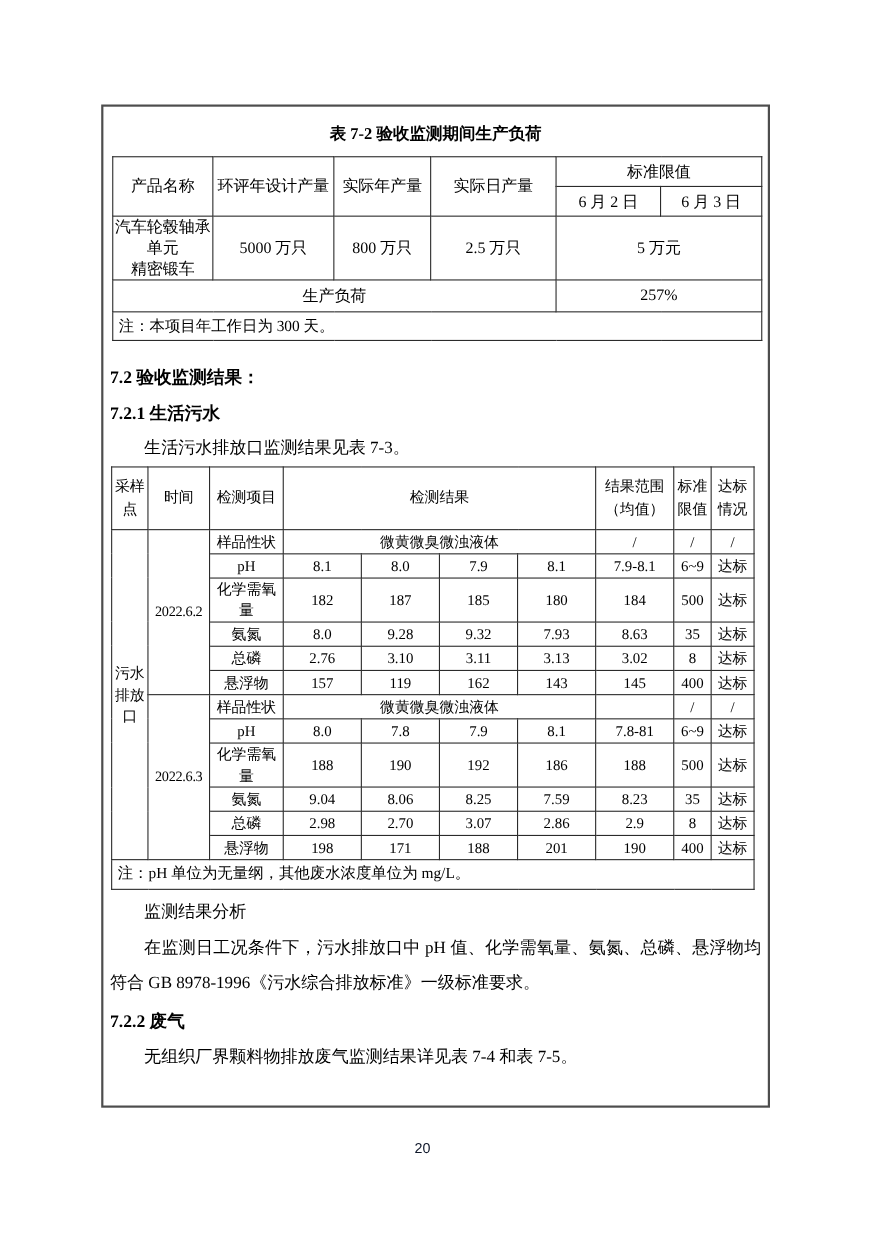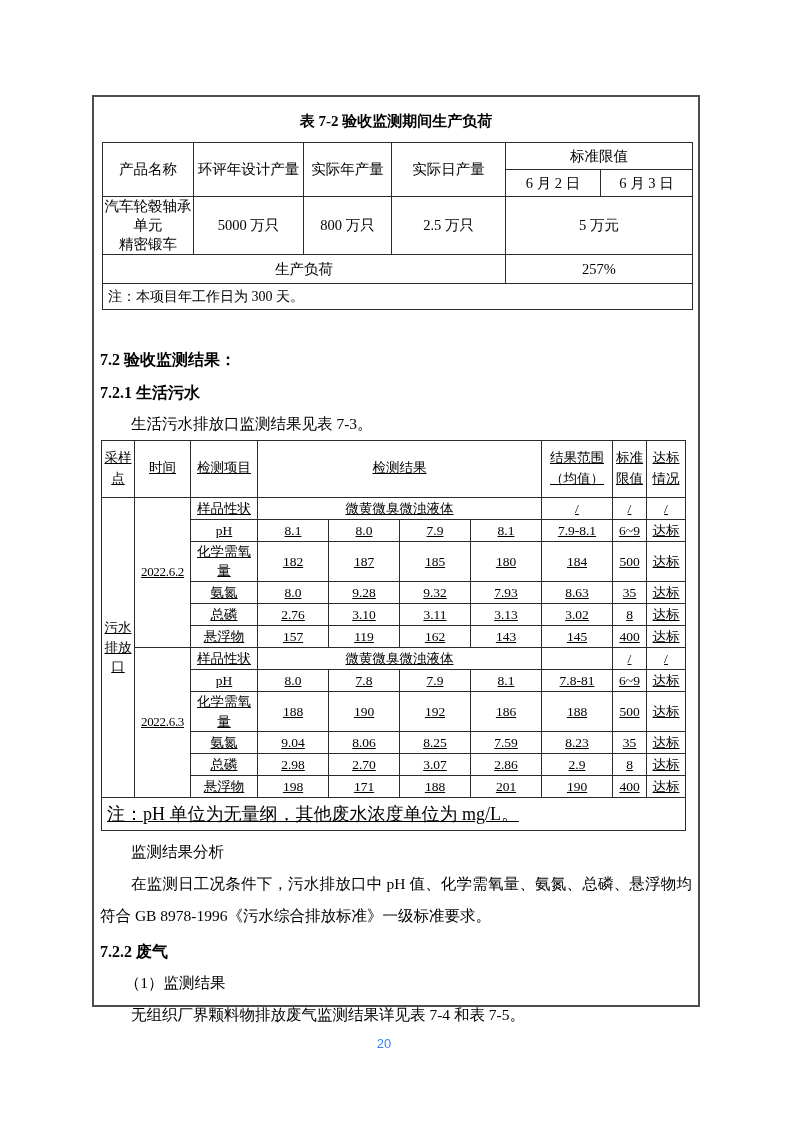--- a/index.html
+++ b/index.html
@@ -27,29 +27,29 @@
 
   
   .sec { font-size:16px; font-weight:bold; line-height:31px; margin-top:14px; }
   .sec-sub { font-size:16px; font-weight:bold; line-height:31px; margin-top:2px; }
   .para { font-size:15.5px; line-height:32px; text-indent:2em; }
   .para.justify { text-align:justify; text-indent:2em; }
   .para.paren { text-indent:1.6em; }
 
   
   .t3-title { text-align:center; font-weight:bold; font-size:14.5px; margin:4px 0 5px; }
-  .t3 { width:584px; margin-left:1px; font-size:13.5px;text-decoration:underline; }
+  .t3 { width:584px; margin-left:1px; font-size:13.5px; }
   .t3 th { padding:7px 1px; line-height:1.55; }
   .t3 td { height:22px; padding:0 1px; line-height:1.45; }
   .t3 .time-cell { font-size:13px; letter-spacing:-0.3px; }
-  .t3 .note-cell { text-align:left; padding:3px 0 3px 5px; height:25px; font-size:18px; }
+  .t3 .note-cell { text-align:left; padding:3px 0 3px 5px; height:25px; font-size:14px; }
 
   .pagenum {
     position:absolute; left:0; right:0; bottom:72px; text-align:center;
-    font-family:"Liberation Sans","DejaVu Sans",sans-serif; font-size:13px; color:#3b82f6;
+    font-family:"Liberation Sans","DejaVu Sans",sans-serif; font-size:13px; color:#0f172a;
   }
 </style>
 </head>
 <body>
 
 <div class="page">
   <div class="frame">
 
     <div class="tbl-title">表 7-2 验收监测期间生产负荷</div>
 
@@ -87,21 +87,21 @@
         <tr class="load-row">
           <td colspan="4">生产负荷</td>
           <td colspan="2">257%</td>
         </tr>
         <tr>
           <td colspan="6" class="note-cell">注：本项目年工作日为 300 天。</td>
         </tr>
       </tbody>
     </table>
 
-    <div class="sec" style="margin-top:34px;">7.2 验收监测结果：</div>
+    <div class="sec" style="margin-top:18px;">7.2 验收监测结果：</div>
     <div class="sec-sub">7.2.1 生活污水</div>
     <div class="para">生活污水排放口监测结果见表 7-3。</div>
 
 
     <table class="t3">
       <colgroup>
         <col style="width:33px">
           <col style="width:56px">
           <col style="width:67px">
         <col style="width:71px">
@@ -245,19 +245,18 @@
         <tr>
           <td colspan="10" class="note-cell">注：pH 单位为无量纲，其他废水浓度单位为 mg/L。</td>
         </tr>
       </tbody>
     </table>
 
     <div class="para" style="margin-top:5px;">监测结果分析</div>
     <div class="para justify">在监测日工况条件下，污水排放口中 pH 值、化学需氧量、氨氮、总磷、悬浮物均符合 GB 8978-1996《污水综合排放标准》一级标准要求。</div>
 
     <div class="sec-sub" style="margin-top:4px;">7.2.2 废气</div>
-    <div class="para paren">（1）监测结果</div>
     <div class="para">无组织厂界颗料物排放废气监测结果详见表 7-4 和表 7-5。</div>
 
   </div>
 
   <div class="pagenum">20</div>
 </div>
 
 </body></html>

